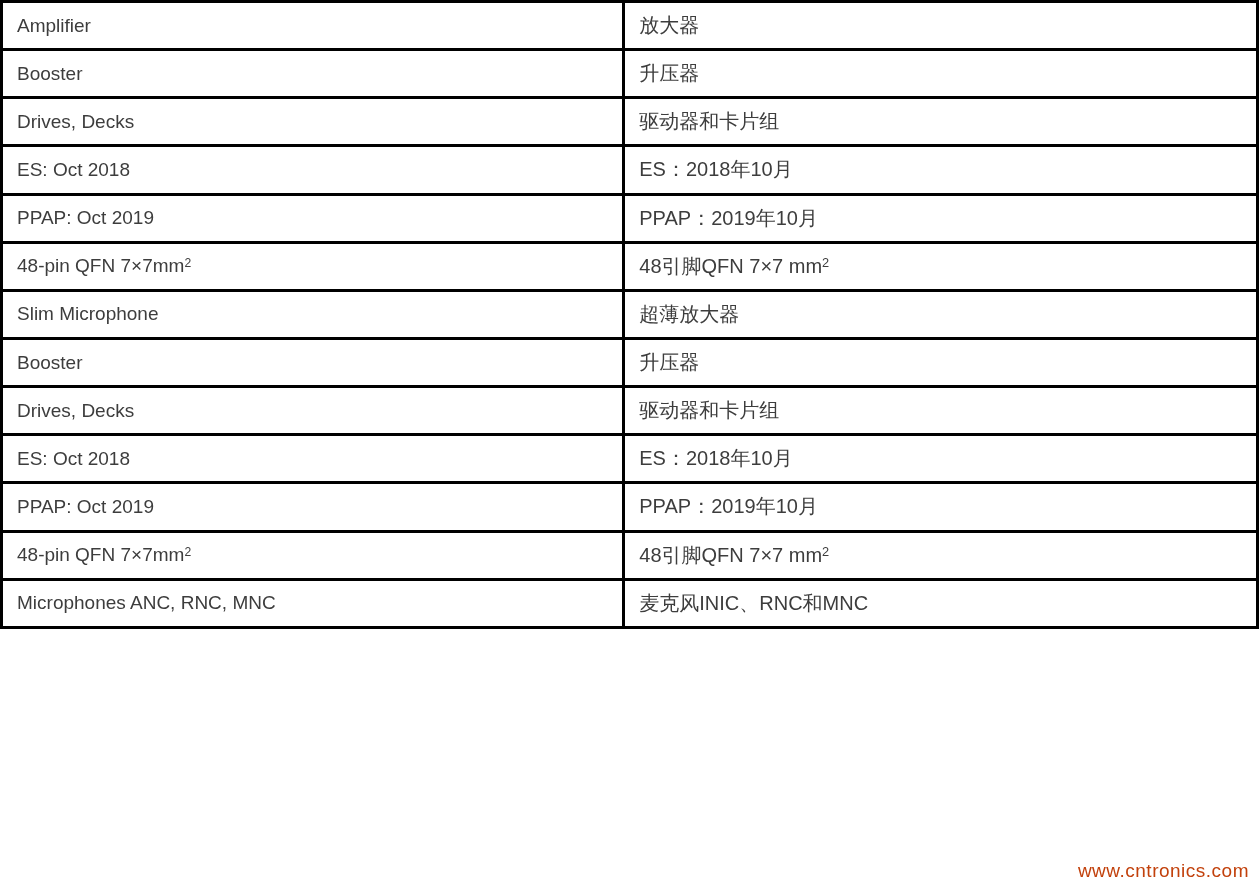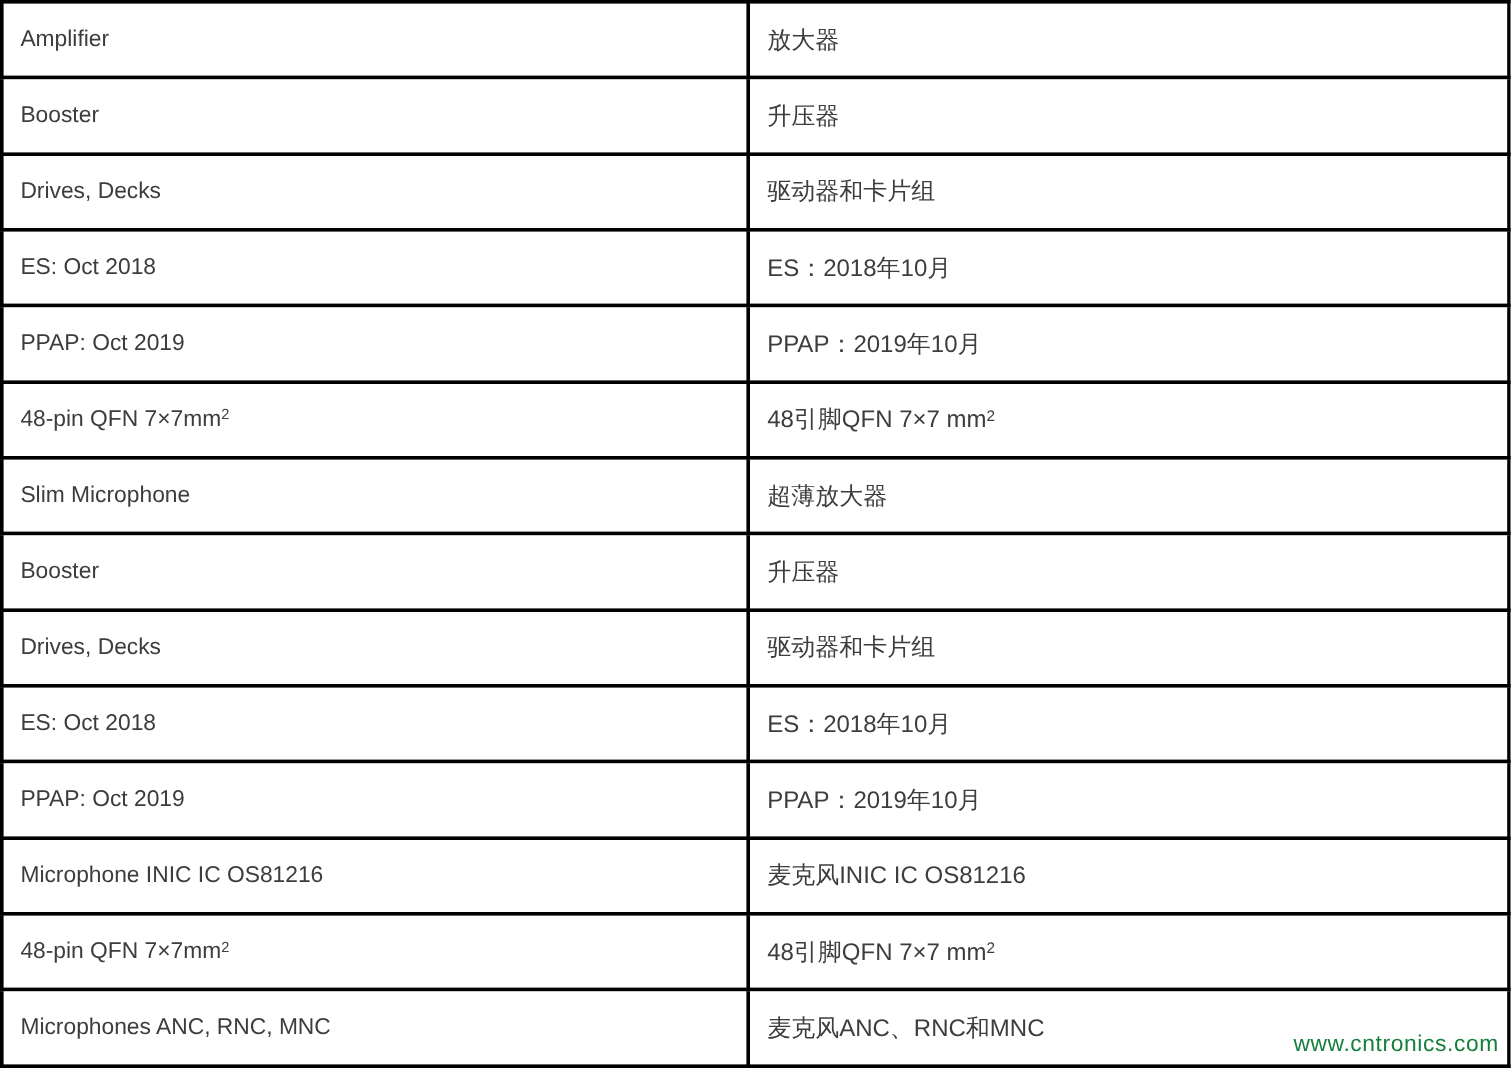--- a/index.html
+++ b/index.html
@@ -13,21 +13,21 @@
     height: 890px;
     background: #ffffff;
     overflow: hidden;
     font-family: "Liberation Sans", "DejaVu Sans", sans-serif;
   }
   table.bilingual {
     position: absolute;
     left: 0;
     top: 0;
     width: 1259px;
-    height: 890px;
+    height: 629px;
     border-collapse: collapse;
     table-layout: fixed;
     box-sizing: border-box;
   }
   table.bilingual td {
     border: 3px solid #000000;
     vertical-align: middle;
     color: #3d3d3d;
     background: #ffffff;
     overflow: hidden;
@@ -103,27 +103,23 @@
         </tr>
         <tr>
           <td class="cell-en">ES: Oct 2018</td>
           <td class="cell-zh">ES：2018年10月</td>
         </tr>
         <tr>
           <td class="cell-en">PPAP: Oct 2019</td>
           <td class="cell-zh">PPAP：2019年10月</td>
         </tr>
         <tr>
-          <td class="cell-en">Microphone INIC IC OS81216</td>
-          <td class="cell-zh">麦克风INIC IC OS81216</td>
-        </tr>
-        <tr>
           <td class="cell-en">48-pin QFN 7×7mm<sup>2</sup></td>
           <td class="cell-zh">48引脚QFN 7×7 mm<sup>2</sup></td>
         </tr>
         <tr>
           <td class="cell-en">Microphones ANC, RNC, MNC</td>
-          <td class="cell-zh">麦克风ANC、RNC和MNC</td>
+          <td class="cell-zh">麦克风INIC、RNC和MNC</td>
         </tr>
       </tbody>
   </table>
-  <div class="watermark" style="color: #15803d; text-align: right;">www.cntronics.com</div>
+  <div class="watermark" style="color: #c2410c; text-align: right;">www.cntronics.com</div>
 </div>
 
 </body></html>

